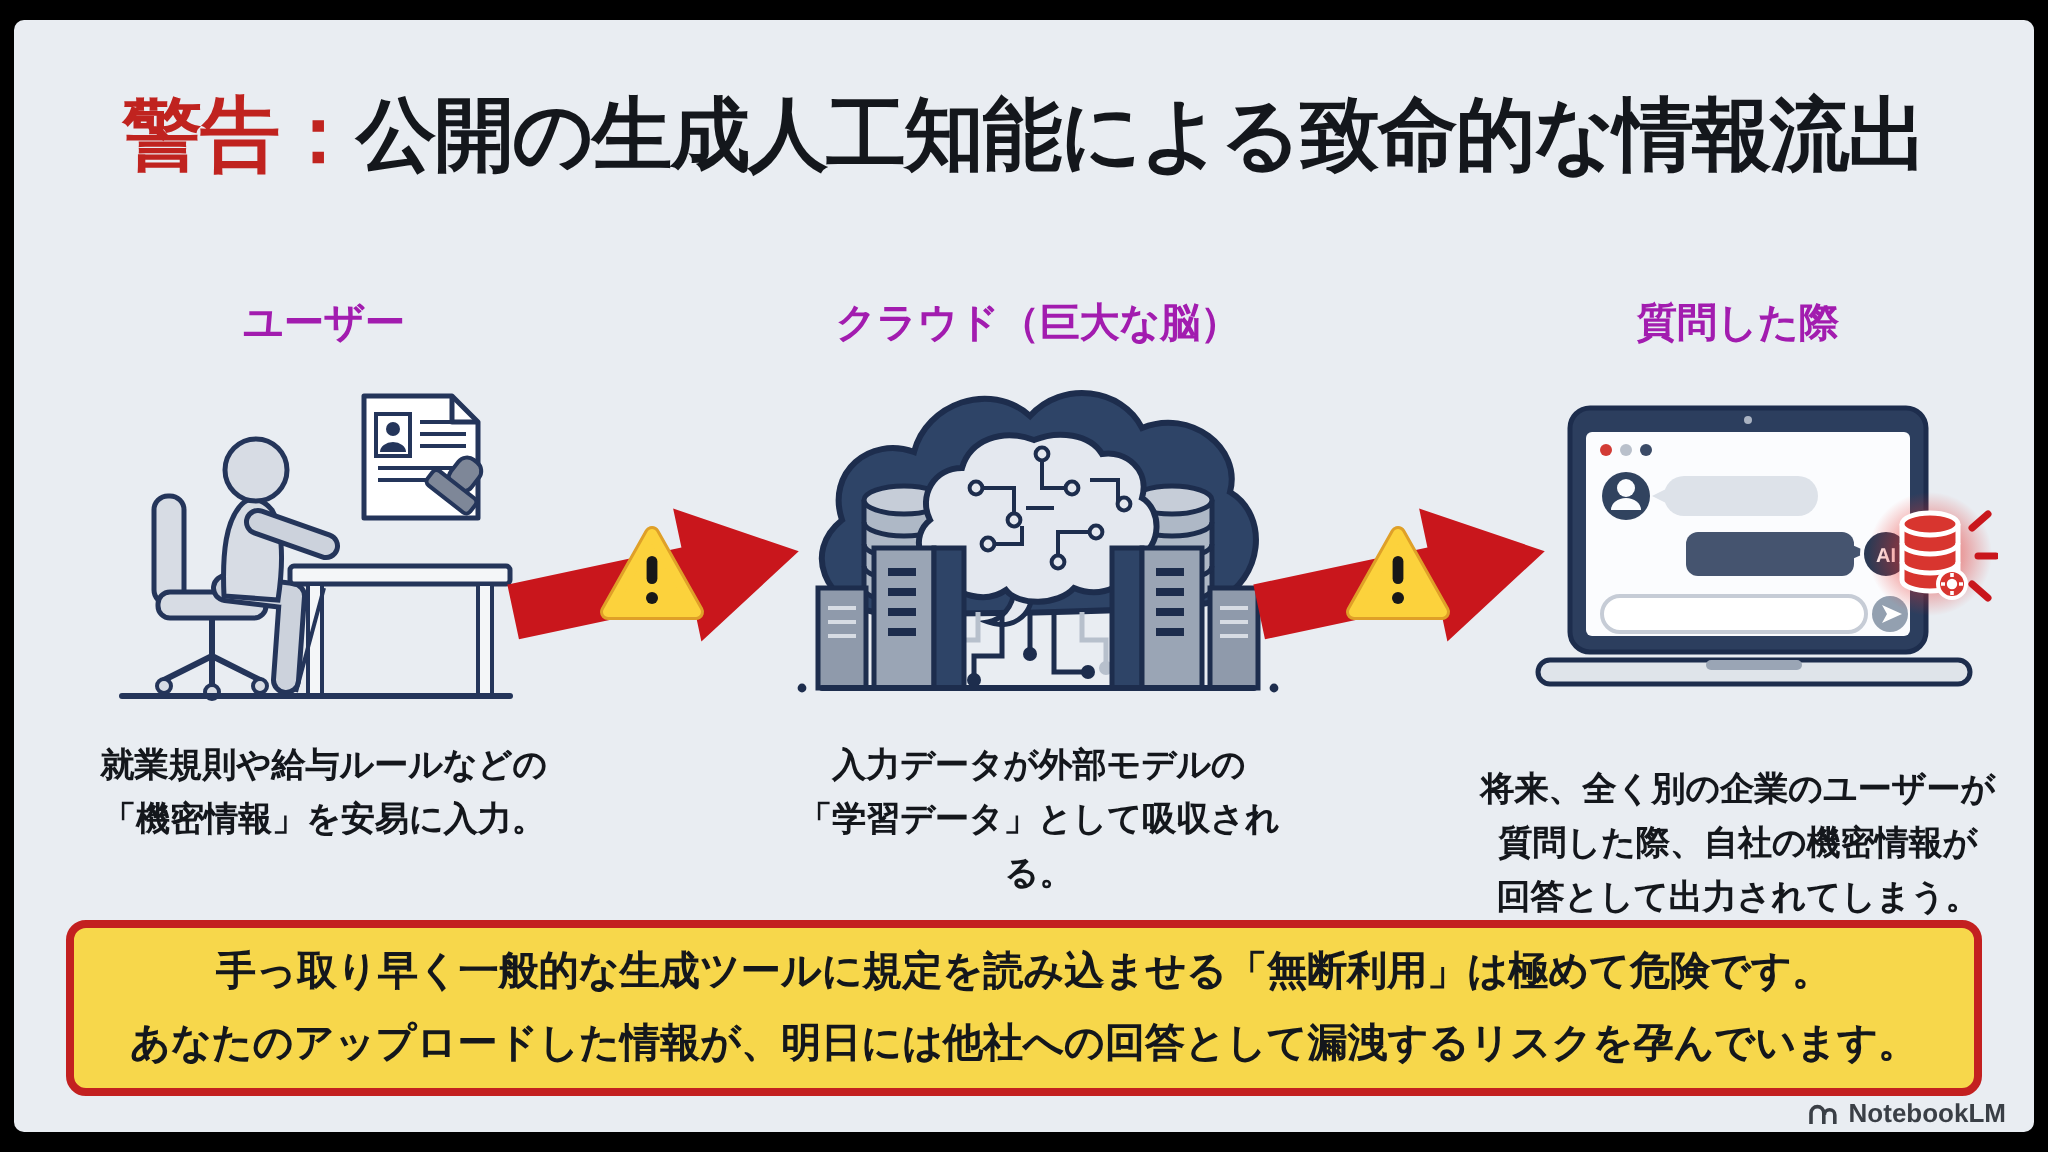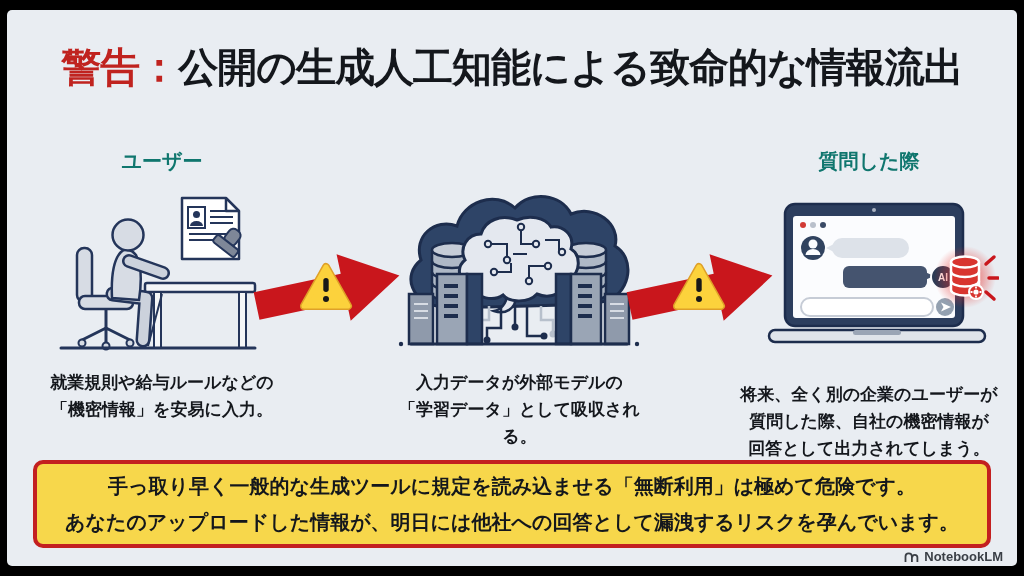--- a/index.html
+++ b/index.html
@@ -11,21 +11,21 @@
     position:absolute;left:7px;top:10px;width:1010px;height:556px;
     background:#e9edf2;border-radius:5px;overflow:hidden;
   }
   .title{
     position:absolute;top:30px;left:0;right:0;text-align:center;
     font-size:40px;font-weight:900;color:#14171c;letter-spacing:-1px;white-space:nowrap;
   }
   .title .t-red{color:#c0231f;text-align:right;}
   .col-header{
     position:absolute;top:138px;text-align:center;
-    font-size:20px;font-weight:800;color:#0f766e;
+    font-size:20px;font-weight:800;color:#a21caf;
   }
   #hdr-user{left:45px;width:220px;}
   #hdr-cloud{left:382px;width:260px;}
   #hdr-screen{left:752px;width:220px;}
   .illus{position:absolute;}
   #illus-user{left:42px;top:178px;width:218px;height:170px;}
   #illus-cloud{left:388px;top:172px;width:248px;height:180px;}
   #illus-laptop{left:750px;top:190px;width:242px;height:160px;}
   .arrow{position:absolute;width:152px;height:94px;}
   #arrow-1{left:246px;top:235px;}
@@ -52,20 +52,21 @@
 </head>
 <body>
 
 <div class="slide">
 
   <div class="title">
     <span class="t-red">警告：</span><span>公開の生成人工知能による致命的な情報流出</span>
   </div>
 
   <div class="col-header" id="hdr-user">ユーザー</div>
+  <div class="col-header" id="hdr-cloud">クラウド（巨大な脳）</div>
   <div class="col-header" id="hdr-screen">質問した際</div>
 
   <div class="illus" id="illus-user">
     <svg width="218" height="170" viewBox="0 0 218 170">
 
       <g>
         <rect x="28" y="60" width="15" height="54" rx="7" fill="#d7dce4" stroke="#24355a" stroke-width="2.5"></rect>
         <rect x="30" y="108" width="54" height="13" rx="6" fill="#d7dce4" stroke="#24355a" stroke-width="2.5"></rect>
         <line x1="57" y1="121" x2="57" y2="140" stroke="#24355a" stroke-width="3"></line>
         <path d="M57,140 L33,152 M57,140 L57,155 M57,140 L81,152" stroke="#24355a" stroke-width="3" fill="none" stroke-linecap="round"></path>

